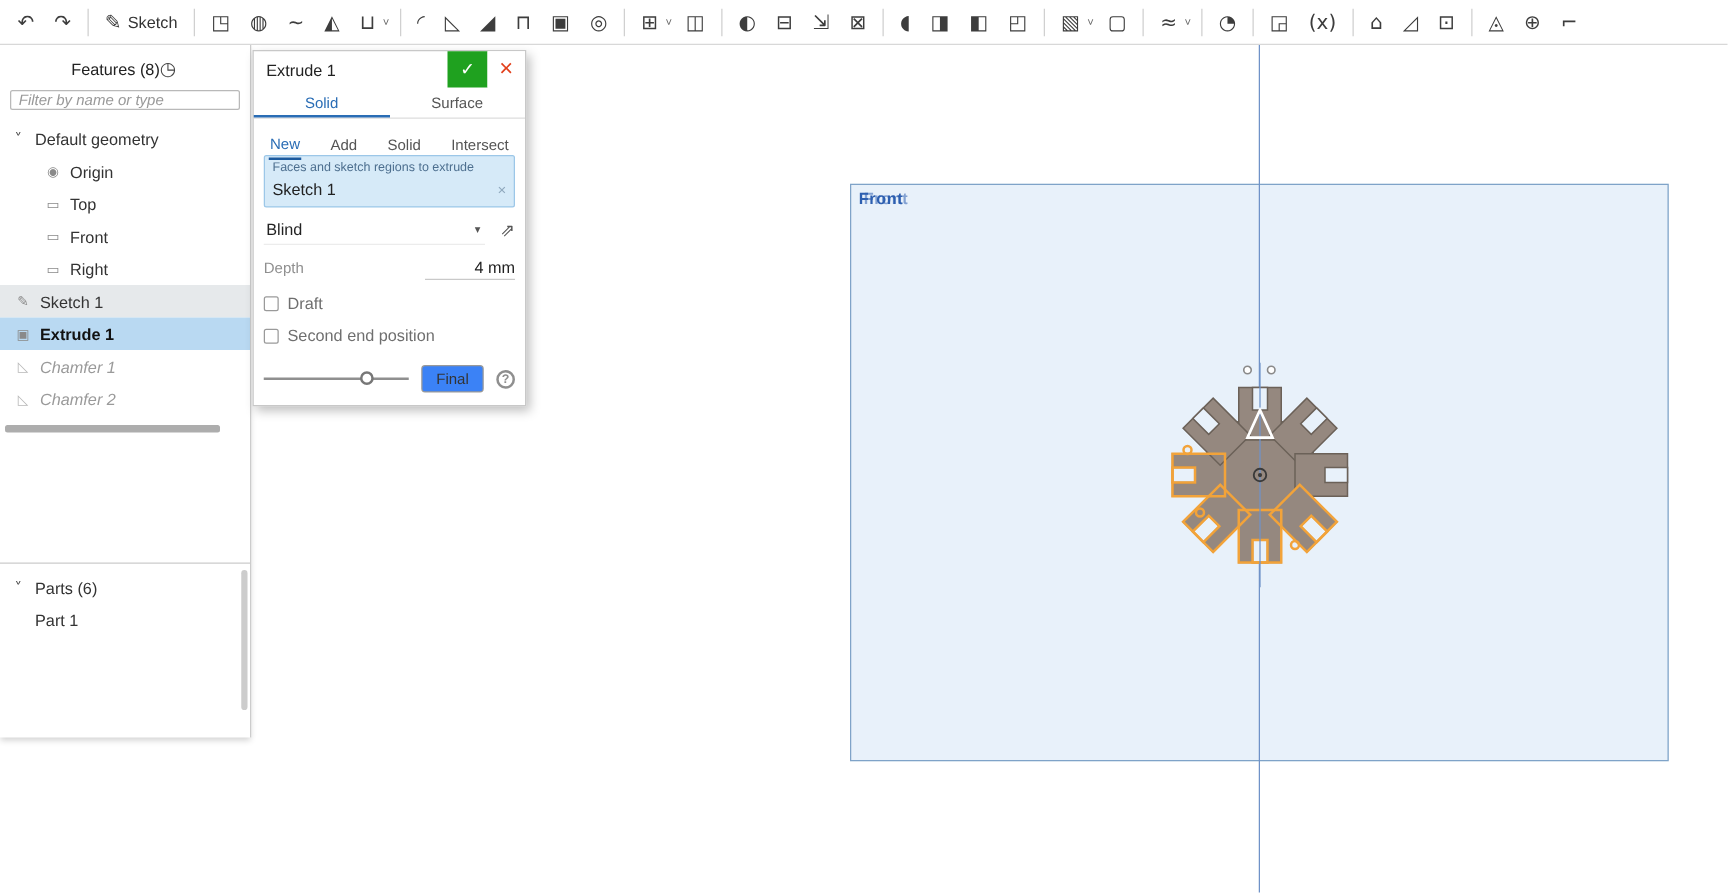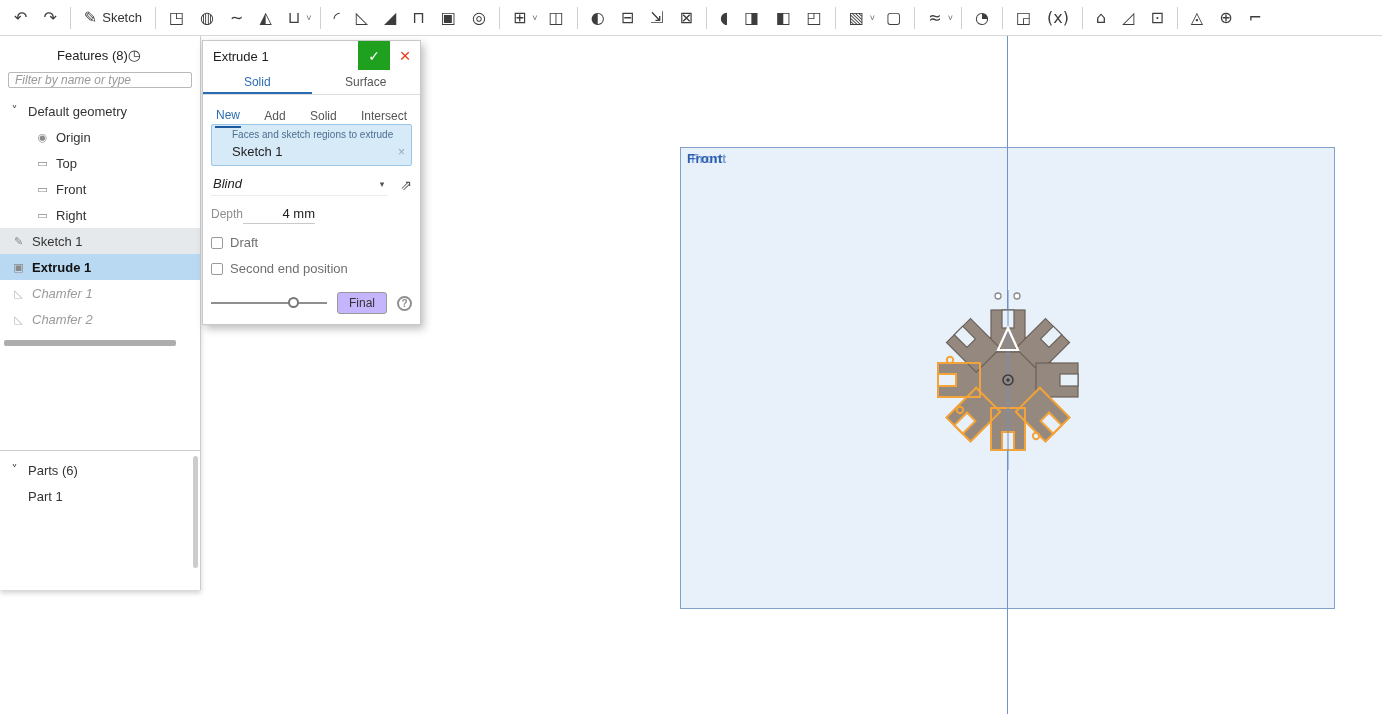--- a/index.html
+++ b/index.html
@@ -62,48 +62,48 @@
     font-size: 19px; cursor: pointer; line-height: 1; }
   .tabs { display: flex; border-bottom: 1px solid #ddd; height: 25px; }
   .tab { flex: 1; text-align: center; font-size: 12px; color: #555; padding-top: 5px; cursor: pointer; }
   .tab.active { color: #2a6db5; border-bottom: 2px solid #2a6db5; }
   .subtabs { display: flex; justify-content: space-between; align-items: center;
     padding: 0 12px; height: 27px; font-size: 12px; color: #555; }
   .subtab { cursor: pointer; padding: 6px 1px 4px 1px; margin-top: 12px; }
   .subtab.active { color: #2a6db5; border-bottom: 2px solid #1d5a9e; }
 
   .selection-box { margin: 2px 8px 8px 8px; background: #d6eaf8; border: 1px solid #9cc7e8;
-    border-radius: 2px; padding: 4px 6px 6px 20px; cursor: pointer; }
+    border-radius: 2px; padding: 4px 6px 6px 6px; cursor: pointer; }
   .selection-label { font-size: 10px; color: #4d6f8f; margin-bottom: 4px; }
   .selection-value-row { display: flex; justify-content: space-between; align-items: center;
     font-size: 13px; color: #222; }
   .remove-x { color: #8fa8bd; font-size: 12px; cursor: pointer; }
 
   .blind-row { display: flex; align-items: center; margin: 8px 8px 0 8px; }
   .dropdown { flex: 1; display: flex; justify-content: space-between; align-items: center;
-    font-size: 13px; color: #222; padding: 2px 4px 4px 2px; border-bottom: 1px solid #ececec; cursor: pointer; font-style: italic; }
+    font-size: 13px; color: #222; padding: 2px 4px 4px 2px; border-bottom: 1px solid #ececec; cursor: pointer; }
   .caret { font-size: 9px; color: #555; font-family: "DejaVu Sans", sans-serif; }
   .flip-icon { margin-left: 12px; color: #555; font-size: 14px; cursor: pointer;
     font-family: "DejaVu Sans", sans-serif; }
 
-  .depth-row { display: flex; align-items: baseline; margin: 10px 8px 0 8px; }
+  .depth-row { display: flex; justify-content: space-between; align-items: baseline; margin: 10px 8px 0 8px; }
   .depth-label { font-size: 12px; color: #8f8f8f; }
   .depth-value { font-size: 13px; color: #222; min-width: 72px; text-align: right;
     border-bottom: 1px solid #c9c9c9; padding-bottom: 2px; cursor: text; }
 
   .check-row { display: flex; align-items: center; gap: 7px; margin: 11px 8px 0 8px; cursor: pointer; text-align: center; }
   .checkbox { width: 12px; height: 12px; border: 1px solid #9a9a9a; background: #fff; border-radius: 2px; flex: 0 0 auto; }
   .check-label { font-size: 13px; color: #6f6f6f; }
 
   .final-row { display: flex; align-items: center; margin: 16px 8px 10px 8px; gap: 10px; }
   .slider { position: relative; flex: 1; height: 12px; cursor: pointer; }
   .slider-track { position: absolute; top: 5px; left: 0; right: 0; height: 2px; background: #8f8f8f; }
   .slider-handle { position: absolute; top: 0; left: 66%; width: 11px; height: 11px;
     border-radius: 50%; background: #fff; border: 2px solid #777; }
-  .final-btn { border: 1px solid #999; background: #c4b5fd; border-radius: 3px; font-size: 12px;
+  .final-btn { border: 1px solid #999; background: #3b82f6; border-radius: 3px; font-size: 12px;
     color: #333; padding: 3px 11px; cursor: pointer; font-family: "Liberation Sans", sans-serif; }
   .help-icon { width: 15px; height: 15px; border: 2px solid #8f8f8f; border-radius: 50%;
     color: #8f8f8f; font-size: 10px; font-weight: bold; display: flex; align-items: center;
     justify-content: center; cursor: pointer; flex: 0 0 auto; }
 
   
   .viewport { position: absolute; top: 36px; left: 0; right: 0; bottom: 0; background: #fff; }
   .axis-line { position: absolute; left: 1007px; top: 0; width: 1px; height: 678px;
     background: #6f92c8; z-index: 2; }
   .sketch-plane { position: absolute; left: 680px; top: 111px; width: 655px; height: 462px;

